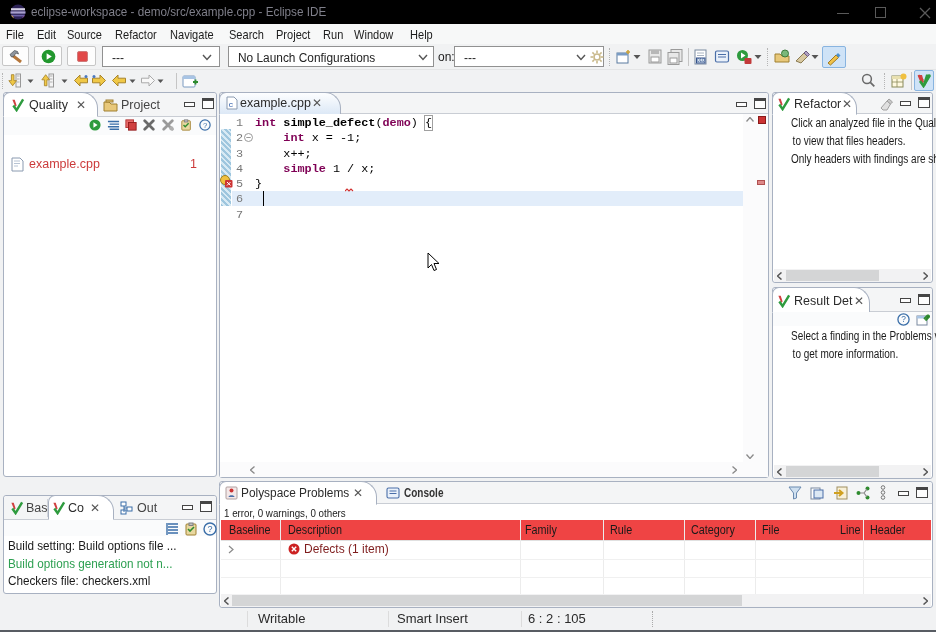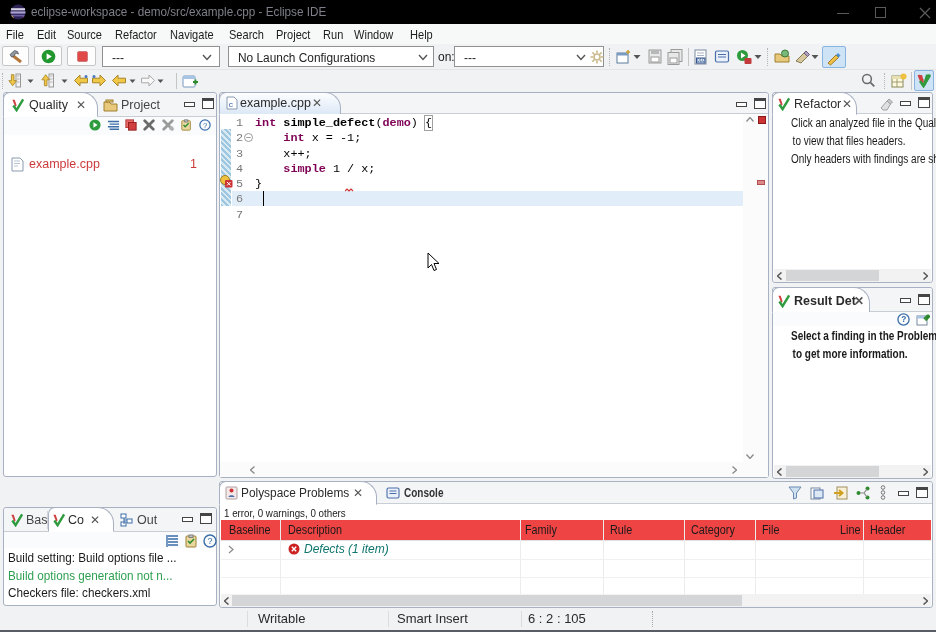--- a/index.html
+++ b/index.html
@@ -379,21 +379,21 @@
   <div class="abs" style="left:1px;top:176px;width:157px;height:13px;background:#f2f2f3;"></div>
   <svg class="abs" style="left:4px;top:179px" width="5" height="8" viewBox="0 0 5 8">
       <path d="M4.5 0.5 L0.5 4 L4.5 7.5" fill="none" stroke="#555" stroke-width="1.5"></path>
     </svg>
   <div class="abs" style="left:13px;top:177px;width:93px;height:11px;background:#d4d5d6;"></div>
   <svg class="abs" style="left:150px;top:179px" width="5" height="8" viewBox="0 0 5 8">
       <path d="M0.5 0.5 L4.5 4 L0.5 7.5" fill="none" stroke="#555" stroke-width="1.5"></path>
     </svg>
 </div>
 
-<div class="panel" style="left:772px;top:287px;width:161px;height:192px;font-weight:bold;">
+<div class="panel" style="left:772px;top:287px;width:161px;height:192px;">
   <div class="abs" style="left:0;top:0;width:159px;height:24px;background:#f4f5f6;border-bottom:1px solid #c9cdd4;border-radius:3px 3px 0 0;"></div>
   <div class="tabsel" style="left:-1px;top:-1px;width:98px;height:26px;"></div>
   <svg class="abs" style="left:4px;top:6px" width="14" height="14" viewBox="0 0 15 15">
     <path d="M1.5 2 L4 2 L6 8 L4.5 9.5 Z" fill="#d04040"></path>
     <path d="M2.5 8 L6 13 L13 1.5" fill="none" stroke="#2e9b3e" stroke-width="2.6"></path>
   </svg>
   <span class="abs tabtxt" style="left:21px;top:6px;">Result Det</span>
   <span class="abs x1" style="left:81px;top:6px;">✕</span>
   <div class="abs mini" style="left:127px;top:8px;"></div>
   <div class="abs maxi" style="left:145px;top:6px;"></div>
@@ -413,21 +413,21 @@
   <div class="abs" style="left:1px;top:177px;width:157px;height:13px;background:#f2f2f3;"></div>
   <svg class="abs" style="left:4px;top:180px" width="5" height="8" viewBox="0 0 5 8">
       <path d="M4.5 0.5 L0.5 4 L4.5 7.5" fill="none" stroke="#555" stroke-width="1.5"></path>
     </svg>
   <div class="abs" style="left:13px;top:178px;width:93px;height:11px;background:#d4d5d6;"></div>
   <svg class="abs" style="left:150px;top:180px" width="5" height="8" viewBox="0 0 5 8">
       <path d="M0.5 0.5 L4.5 4 L0.5 7.5" fill="none" stroke="#555" stroke-width="1.5"></path>
     </svg>
 </div>
 
-<div class="panel" style="left:3px;top:507px;width:214px;height:99px;">
+<div class="panel" style="left:3px;top:495px;width:214px;height:99px;">
   <div class="abs" style="left:0;top:0;width:212px;height:24px;background:#f4f5f6;border-bottom:1px solid #c9cdd4;border-radius:3px 3px 0 0;"></div>
   <svg class="abs" style="left:6px;top:5px" width="14" height="14" viewBox="0 0 15 15">
     <path d="M1.5 2 L4 2 L6 8 L4.5 9.5 Z" fill="#d04040"></path>
     <path d="M2.5 8 L6 13 L13 1.5" fill="none" stroke="#2e9b3e" stroke-width="2.6"></path>
   </svg>
   <span class="abs tabtxt" style="left:22px;top:5px;color:#444;">Bas</span>
   <div class="abs" style="left:43px;top:3px;width:1px;height:18px;background:#d0d4da;"></div>
   <div class="tabsel" style="left:44px;top:-1px;width:66px;height:25px;"></div>
   <svg class="abs" style="left:48px;top:5px" width="14" height="14" viewBox="0 0 15 15">
     <path d="M1.5 2 L4 2 L6 8 L4.5 9.5 Z" fill="#d04040"></path>
@@ -524,21 +524,21 @@
   <div class="abs" style="left:535px;top:38px;width:1px;height:74px;background:#ececec;"></div>
   <div class="abs" style="left:643px;top:38px;width:1px;height:74px;background:#ececec;"></div>
 
   <svg class="abs" style="left:8px;top:63px" width="6" height="9" viewBox="0 0 6 9">
       <path d="M1 1 L5 4.5 L1 8" fill="none" stroke="#8a8a8a" stroke-width="1.2"></path>
     </svg>
   <svg class="abs" style="left:68px;top:61px" width="12" height="12" viewBox="0 0 12 12">
     <circle cx="6" cy="6" r="5.5" fill="#cc2222"></circle>
     <path d="M3.8 3.8 L8.2 8.2 M8.2 3.8 L3.8 8.2" stroke="#fff" stroke-width="1.4"></path>
   </svg>
-  <span class="abs" style="left:84px;top:60px;font-size:12px;color:#0f766e;font-style:italic;">Defects (1 item)</span>
+  <span class="abs" style="left:84px;top:60px;font-size:12px;color:#7f1d1d;">Defects (1 item)</span>
   <div class="abs" style="left:1px;top:77px;width:710px;height:1px;background:#f0f0f0;"></div>
   <div class="abs" style="left:1px;top:95px;width:710px;height:1px;background:#f0f0f0;"></div>
 
   <div class="abs" style="left:1px;top:112px;width:710px;height:13px;background:#f2f2f3;"></div>
   <svg class="abs" style="left:4px;top:115px" width="5" height="8" viewBox="0 0 5 8">
       <path d="M4.5 0.5 L0.5 4 L4.5 7.5" fill="none" stroke="#555" stroke-width="1.5"></path>
     </svg>
   <div class="abs" style="left:12px;top:113px;width:510px;height:11px;background:#d4d5d6;"></div>
   <svg class="abs" style="left:703px;top:115px" width="5" height="8" viewBox="0 0 5 8">
       <path d="M0.5 0.5 L4.5 4 L0.5 7.5" fill="none" stroke="#555" stroke-width="1.5"></path>

